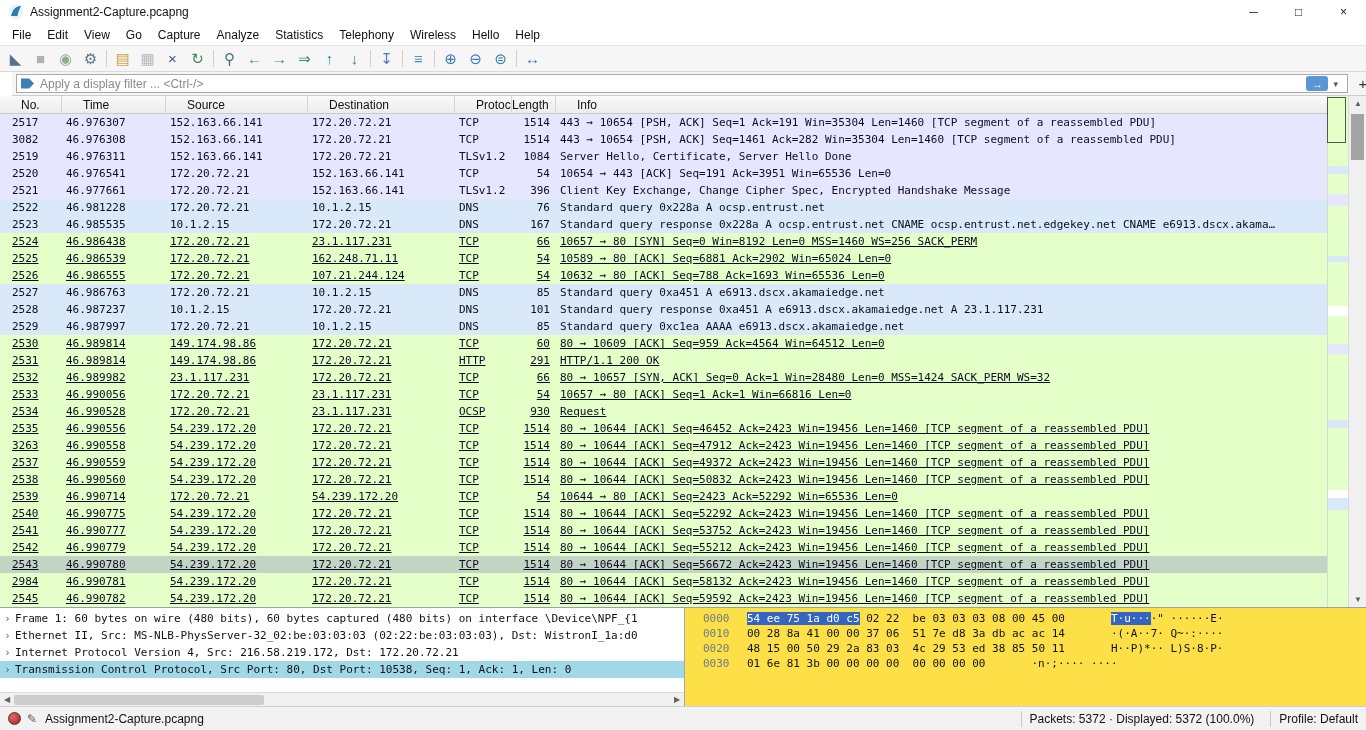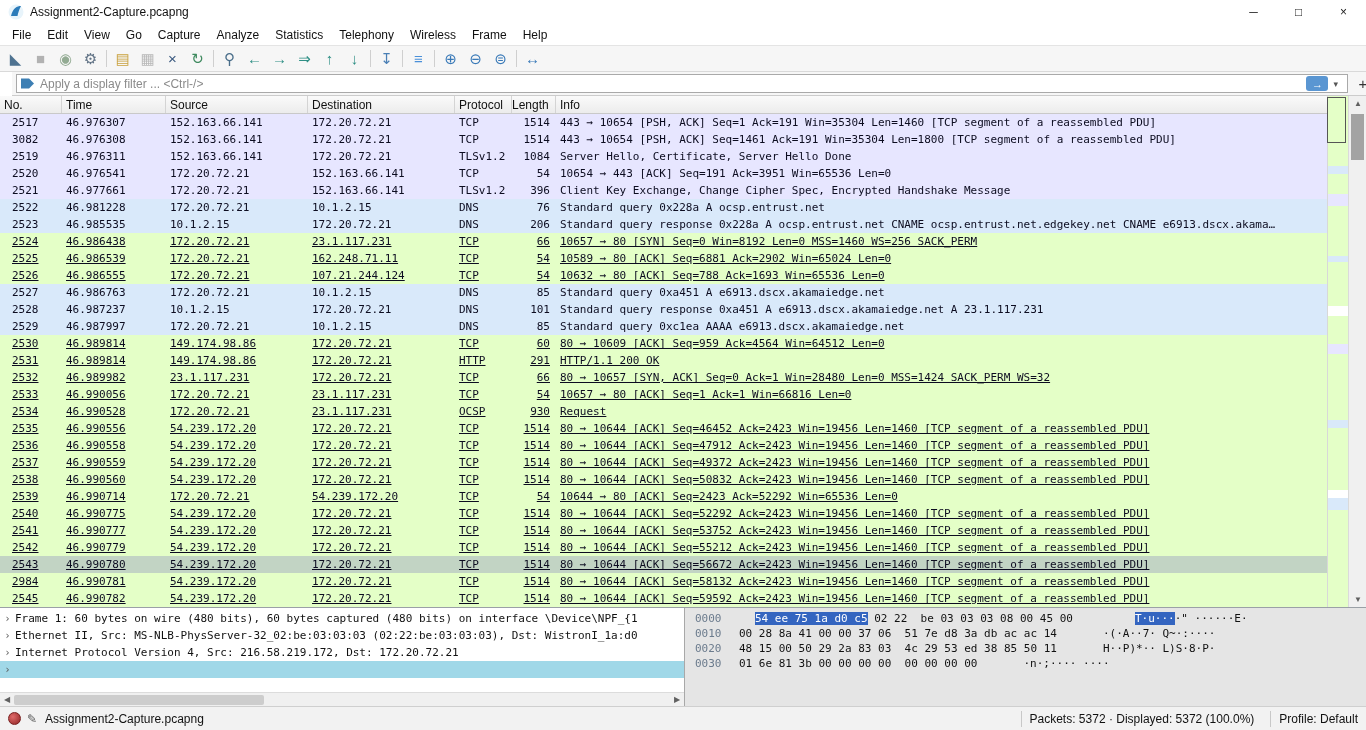--- a/index.html
+++ b/index.html
@@ -41,21 +41,21 @@
   .applybtn { width:22px; height:15px; background:#5a96d2; border-radius:3px; color:#fff;
               font-size:11px; display:flex; align-items:center; justify-content:center; }
   .fcaret { color:#555; font-size:9px; margin:0 5px; }
   .plusbtn { width:22px; height:20px; display:flex; align-items:center; justify-content:center;
              font-size:15px; color:#333; margin-left:4px; }
 
   
   .plheader { position:absolute; top:96px; left:0; width:1366px; height:18px;
               display:flex; background:linear-gradient(#fafafa,#ececec);
               border-bottom:1px solid #c9c9c9; font-size:12px; }
-  .hcell { display:flex; align-items:center; padding-left:4px; border-right:1px solid #d4d4d4;
+  .hcell { display:flex; align-items:center; padding-left:21px; border-right:1px solid #d4d4d4;
            white-space:nowrap; overflow:hidden; }
   .plbody { position:absolute; top:114px; left:0; width:1366px; height:493px; overflow:hidden;
             background:#15803d; }
   .prow { display:flex; height:17px; line-height:17px; font-family:"DejaVu Sans Mono",monospace;
           font-size:11px; color:#0c0c20; }
   .pcell { white-space:nowrap; overflow:hidden; padding-left:4px; }
   .col0 { width:62px; }  .prow .col0 { padding-left:12px; }
   .col1 { width:104px; } .col2 { width:142px; } .col3 { width:147px; }
   .col4 { width:57px; }
   .col5 { width:44px; text-align:right; padding-right:6px; padding-left:0; }
@@ -86,27 +86,27 @@
   .chev { width:15px; text-align:center; color:#555; font-size:10px; flex:0 0 15px; }
   .dline.dsel { background:var(--detail-selected); }
   .hscroll { position:absolute; bottom:0; left:0; width:684px; height:14px; background:#f0f0f0;
              border-top:1px solid #dcdcdc; display:flex; align-items:center; }
   .harr { width:14px; height:13px; display:flex; align-items:center; justify-content:center;
           font-size:8px; color:#606060; }
   .hthumb { width:250px; height:10px; background:#cdcdcd; border-radius:2px; }
   .hsp { flex:1; }
 
   .hexpane { position:absolute; left:684px; right:0; top:0; bottom:0; border-left:1px solid #a8a8a8;
-             padding:4px 0 0 10px; background:#e5e5e5; }
+             padding:4px 0 0 18px; background:#fde047; }
   .hrow { height:15px; display:flex; font-family:"DejaVu Sans Mono",monospace; font-size:11px;
           white-space:pre; }
   .hoff { color:#6b7b8d; width:36px; }
   .hbytes { margin-left:8px; white-space:pre; }
   .hascii { margin-left:46px; white-space:pre; }
-  .hl { background:var(--hex-highlight); color:#fff;margin-left:16px; }
+  .hl { background:var(--hex-highlight); color:#fff; }
 
   
   .statusbar { position:absolute; top:706px; left:0; width:1366px; height:24px; background:#f2f2f2;
                border-top:1px solid #cfcfcf; display:flex; align-items:center; font-size:12px; }
   .sb-expert { width:13px; height:13px; border-radius:50%; margin:0 6px 0 8px;
                background:radial-gradient(circle at 35% 35%, #e06a6a, #8f2424); border:1px solid #7a1f1f; }
   .sb-pencil { color:#555; font-size:12px; margin-right:8px; }
   .sb-file { color:#111; }
   .sb-spacer { flex:1; }
   .sb-sep { width:1px; height:16px; background:#c8c8c8; margin:0 8px; }
@@ -132,21 +132,21 @@
 <div class="menubar" id="menubar">
     <span class="mitem">File</span>
     <span class="mitem">Edit</span>
     <span class="mitem">View</span>
     <span class="mitem">Go</span>
     <span class="mitem">Capture</span>
     <span class="mitem">Analyze</span>
     <span class="mitem">Statistics</span>
     <span class="mitem">Telephony</span>
     <span class="mitem">Wireless</span>
-    <span class="mitem">Frame</span>
+    <span class="mitem">Hello</span>
     <span class="mitem">Help</span>
   </div>
 
 <div class="toolbar" id="toolbar">
     <span class="tbtn" style="color: rgb(79, 115, 145);">◣</span>
     <span class="tbtn" style="color: rgb(178, 178, 178);">■</span>
     <span class="tbtn" style="color: rgb(147, 171, 147);">◉</span>
     <span class="tbtn" style="color: rgb(95, 113, 132);">⚙</span>
     <span class="tsep"></span>
     <span class="tbtn" style="color: rgb(201, 162, 63);">▤</span>
@@ -202,21 +202,21 @@
       <div class="pcell col5">1514</div>
       <div class="pcell col6">443 → 10654 [PSH, ACK] Seq=1 Ack=191 Win=35304 Len=1460 [TCP segment of a reassembled PDU]</div>
     </div>
     <div class="prow c-tcp">
       <div class="pcell col0">3082</div>
       <div class="pcell col1">46.976308</div>
       <div class="pcell col2">152.163.66.141</div>
       <div class="pcell col3">172.20.72.21</div>
       <div class="pcell col4">TCP</div>
       <div class="pcell col5">1514</div>
-      <div class="pcell col6">443 → 10654 [PSH, ACK] Seq=1461 Ack=191 Win=35304 Len=1800 [TCP segment of a reassembled PDU]</div>
+      <div class="pcell col6">443 → 10654 [PSH, ACK] Seq=1461 Ack=282 Win=35304 Len=1460 [TCP segment of a reassembled PDU]</div>
     </div>
     <div class="prow c-tcp">
       <div class="pcell col0">2519</div>
       <div class="pcell col1">46.976311</div>
       <div class="pcell col2">152.163.66.141</div>
       <div class="pcell col3">172.20.72.21</div>
       <div class="pcell col4">TLSv1.2</div>
       <div class="pcell col5">1084</div>
       <div class="pcell col6">Server Hello, Certificate, Server Hello Done</div>
     </div>
@@ -246,21 +246,21 @@
       <div class="pcell col4">DNS</div>
       <div class="pcell col5">76</div>
       <div class="pcell col6">Standard query 0x228a A ocsp.entrust.net</div>
     </div>
     <div class="prow c-dns">
       <div class="pcell col0">2523</div>
       <div class="pcell col1">46.985535</div>
       <div class="pcell col2">10.1.2.15</div>
       <div class="pcell col3">172.20.72.21</div>
       <div class="pcell col4">DNS</div>
-      <div class="pcell col5">206</div>
+      <div class="pcell col5">167</div>
       <div class="pcell col6">Standard query response 0x228a A ocsp.entrust.net CNAME ocsp.entrust.net.edgekey.net CNAME e6913.dscx.akama…</div>
     </div>
     <div class="prow c-http">
       <div class="pcell col0">2524</div>
       <div class="pcell col1">46.986438</div>
       <div class="pcell col2">172.20.72.21</div>
       <div class="pcell col3">23.1.117.231</div>
       <div class="pcell col4">TCP</div>
       <div class="pcell col5">66</div>
       <div class="pcell col6">10657 → 80 [SYN] Seq=0 Win=8192 Len=0 MSS=1460 WS=256 SACK_PERM</div>
@@ -358,21 +358,21 @@
     <div class="prow c-http">
       <div class="pcell col0">2535</div>
       <div class="pcell col1">46.990556</div>
       <div class="pcell col2">54.239.172.20</div>
       <div class="pcell col3">172.20.72.21</div>
       <div class="pcell col4">TCP</div>
       <div class="pcell col5">1514</div>
       <div class="pcell col6">80 → 10644 [ACK] Seq=46452 Ack=2423 Win=19456 Len=1460 [TCP segment of a reassembled PDU]</div>
     </div>
     <div class="prow c-http">
-      <div class="pcell col0">2536</div>
+      <div class="pcell col0">3263</div>
       <div class="pcell col1">46.990558</div>
       <div class="pcell col2">54.239.172.20</div>
       <div class="pcell col3">172.20.72.21</div>
       <div class="pcell col4">TCP</div>
       <div class="pcell col5">1514</div>
       <div class="pcell col6">80 → 10644 [ACK] Seq=47912 Ack=2423 Win=19456 Len=1460 [TCP segment of a reassembled PDU]</div>
     </div>
     <div class="prow c-http">
       <div class="pcell col0">2537</div>
       <div class="pcell col1">46.990559</div>
@@ -493,20 +493,21 @@
         <div class="dline">
           <span class="chev">›</span>
           <span class="dtext">Ethernet II, Src: MS-NLB-PhysServer-32_02:be:03:03:03 (02:22:be:03:03:03), Dst: WistronI_1a:d0</span>
         </div>
         <div class="dline">
           <span class="chev">›</span>
           <span class="dtext">Internet Protocol Version 4, Src: 216.58.219.172, Dst: 172.20.72.21</span>
         </div>
         <div class="dline dsel">
           <span class="chev">›</span>
+          <span class="dtext">Transmission Control Protocol, Src Port: 80, Dst Port: 10538, Seq: 1, Ack: 1, Len: 0</span>
         </div>
       </div>
     <div class="hscroll">
       <span class="harr">◀</span>
       <div class="hthumb"></div>
       <span class="hsp"></span>
       <span class="harr">▶</span>
     </div>
   </div>
   <div class="hexpane">

